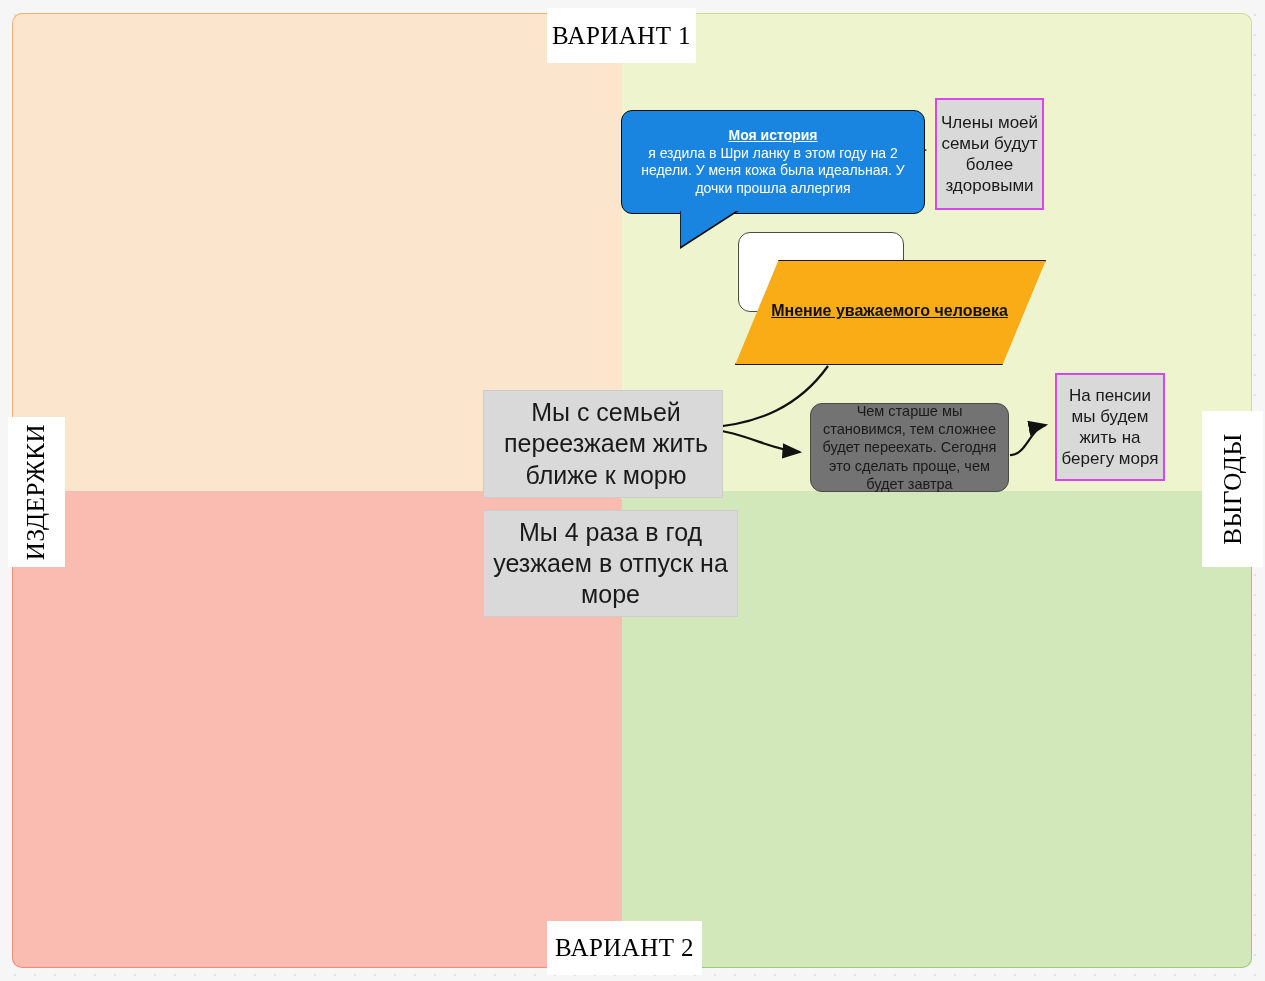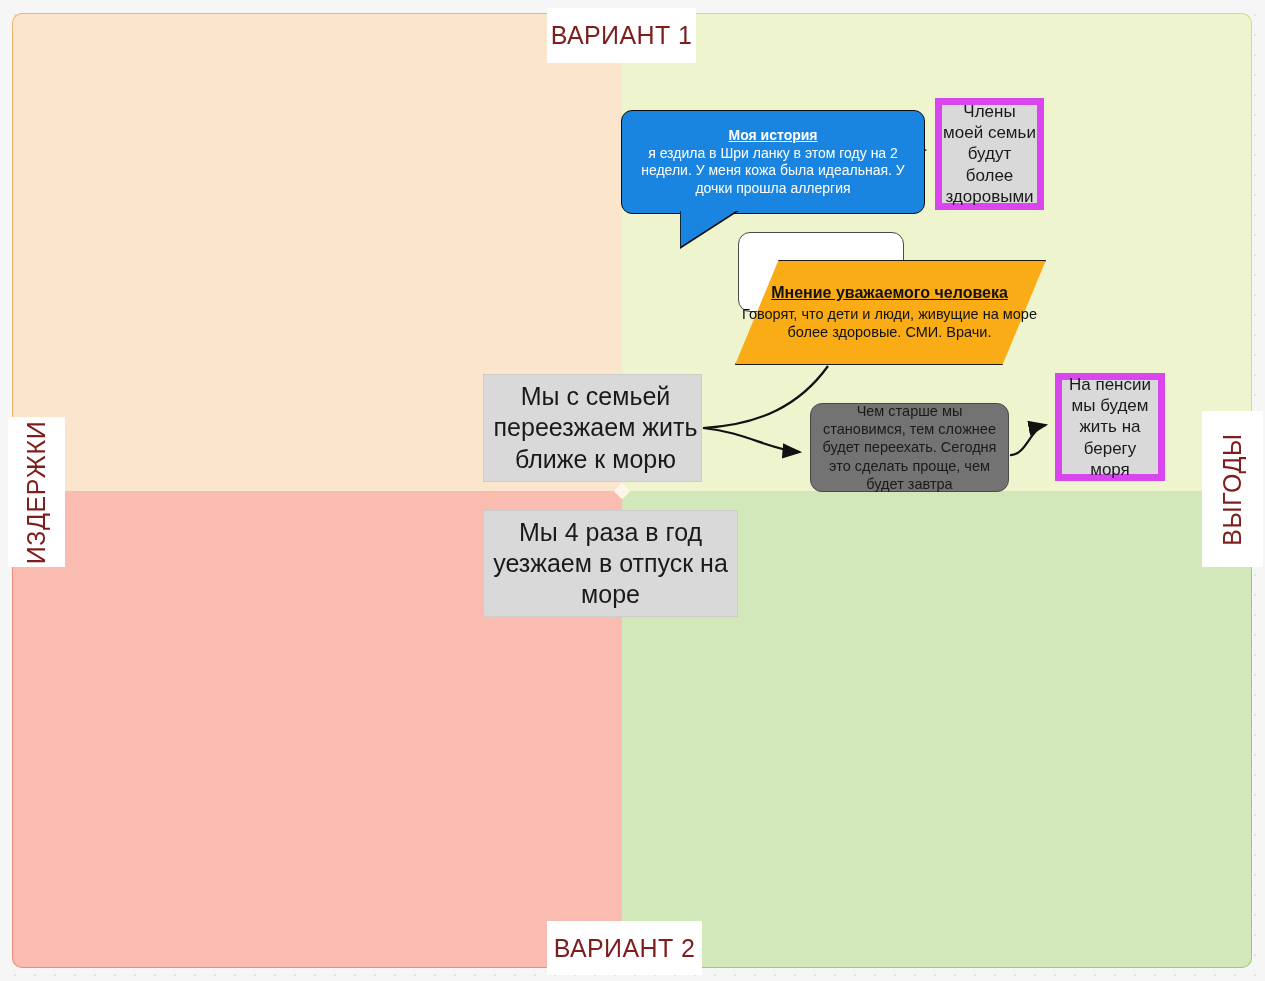--- a/index.html
+++ b/index.html
@@ -80,24 +80,25 @@
     opacity: .95;
   }
 
   
   .label-box {
     position: absolute;
     background: #ffffff;
     display: flex;
     align-items: center;
     justify-content: center;
-    color: #7f1d1d;
+    color: #000000;
     font-size: 25px;
     letter-spacing: .4px;
     white-space: nowrap;
+    font-family: Liberation Serif, serif;
   }
   #variant-top {
     left: 547px; top: 8px;
     width: 149px; height: 55px;
   }
   #variant-bottom {
     left: 547px; top: 921px;
     width: 155px; height: 54px;
   }
   #axis-left {
@@ -135,41 +136,41 @@
   }
   .node .title {
     font-weight: bold;
     text-decoration: underline;
     margin-bottom: 2px;
   }
   .node .body { line-height: 1.25; }
 
   .gray-box {
     background: #d9d9d9;
-    border: 7px solid #d946ef;
+    border: 2px solid #d946ef;
     font-size: 17px;
     line-height: 1.3;
   }
   .gray-box.big {
     font-size: 25px;
     line-height: 1.32;
     border: 1px solid #cccccc;
   }
 
   #node-family {
     left: 935px; top: 98px;
     width: 109px; height: 112px;
   }
   #node-retire {
     left: 1055px; top: 373px;
     width: 110px; height: 108px;
   }
   #node-move {
-    left: 483px; top: 374px;
-    width: 219px; height: 108px; padding-left: 6px;
+    left: 483px; top: 390px;
+    width: 240px; height: 108px; padding-left: 6px;
   }
   #node-vacation {
     left: 483px; top: 510px;
     width: 255px; height: 107px;
   }
 
   
   #node-story {
     left: 621px; top: 110px;
     width: 304px; height: 104px;
@@ -291,21 +292,20 @@
 </div>
 
 <div class="node" id="node-white-empty">
   <div class="body"></div>
 </div>
 
 <div class="node" id="node-opinion">
   <div class="shape"></div>
   <div class="content">
     <div class="title">Мнение уважаемого человека</div>
-    <div class="body">Говорят, что дети и люди, живущие на море более здоровые. СМИ. Врачи.</div>
   </div>
 </div>
 
 <div class="node gray-box big" id="node-move">
   <div class="body">Мы с семьей переезжаем жить ближе к морю</div>
 </div>
 
 <div class="node gray-box big" id="node-vacation">
   <div class="body">Мы 4 раза в год уезжаем в отпуск  на море</div>
 </div>

